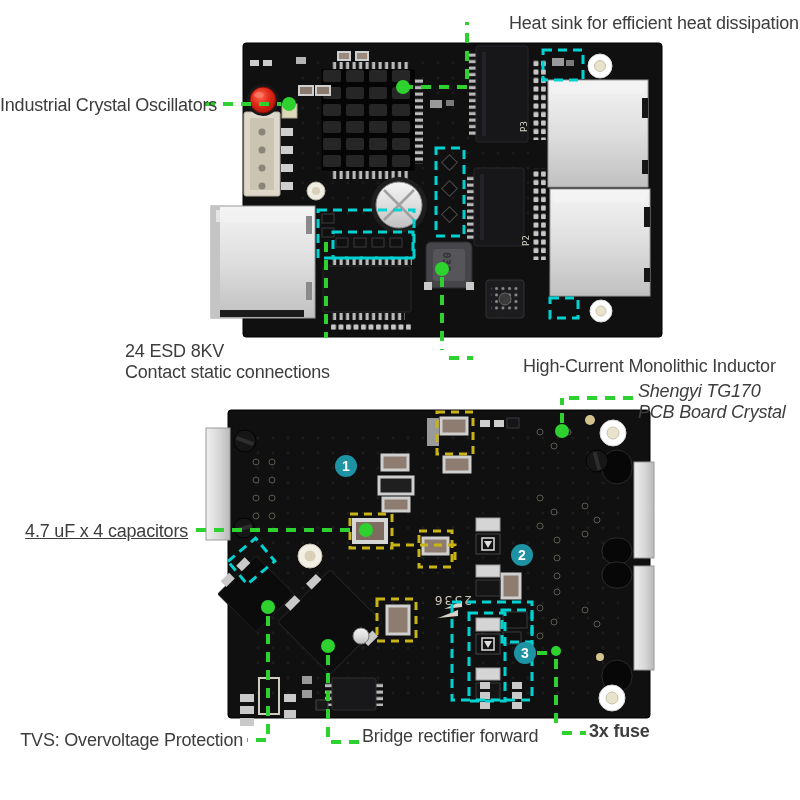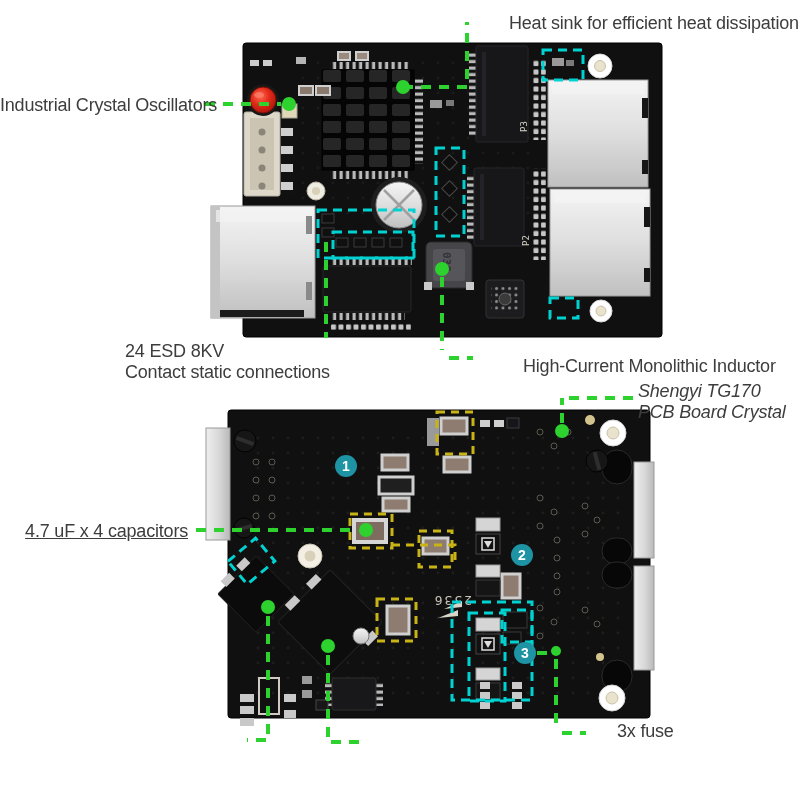--- a/index.html
+++ b/index.html
@@ -401,19 +401,21 @@
 
 <div class="label" style="left:482px;top:356px;margin-left:41px;">High-Current Monolithic Inductor</div>
 
 <div class="label t-center" style="left:638px;top:381px;width:158px;font-style:italic;">
   <span class="l2">Shengyi TG170</span>
   <span class="l2">PCB Board Crystal</span>
 </div>
 
 <div class="label t-right" style="left:0px;top:521px;width:188px;text-decoration:underline;">4.7 uF x 4 capacitors</div>
 
+<div class="label t-right" style="left:0px;top:730px;width:243px;">TVS: Overvoltage Protection</div>
 
 <div class="label t-center" style="left:362px;top:726px;width:192px;">
+  <span class="l2">Bridge rectifier forward</span>
 </div>
 
-<div class="label" style="left:617px;top:721px;">3x fuse</div>
+<div class="label" style="left:589px;top:721px;font-weight:bold;">3x fuse</div>
 
 </div>
 
 </body></html>

